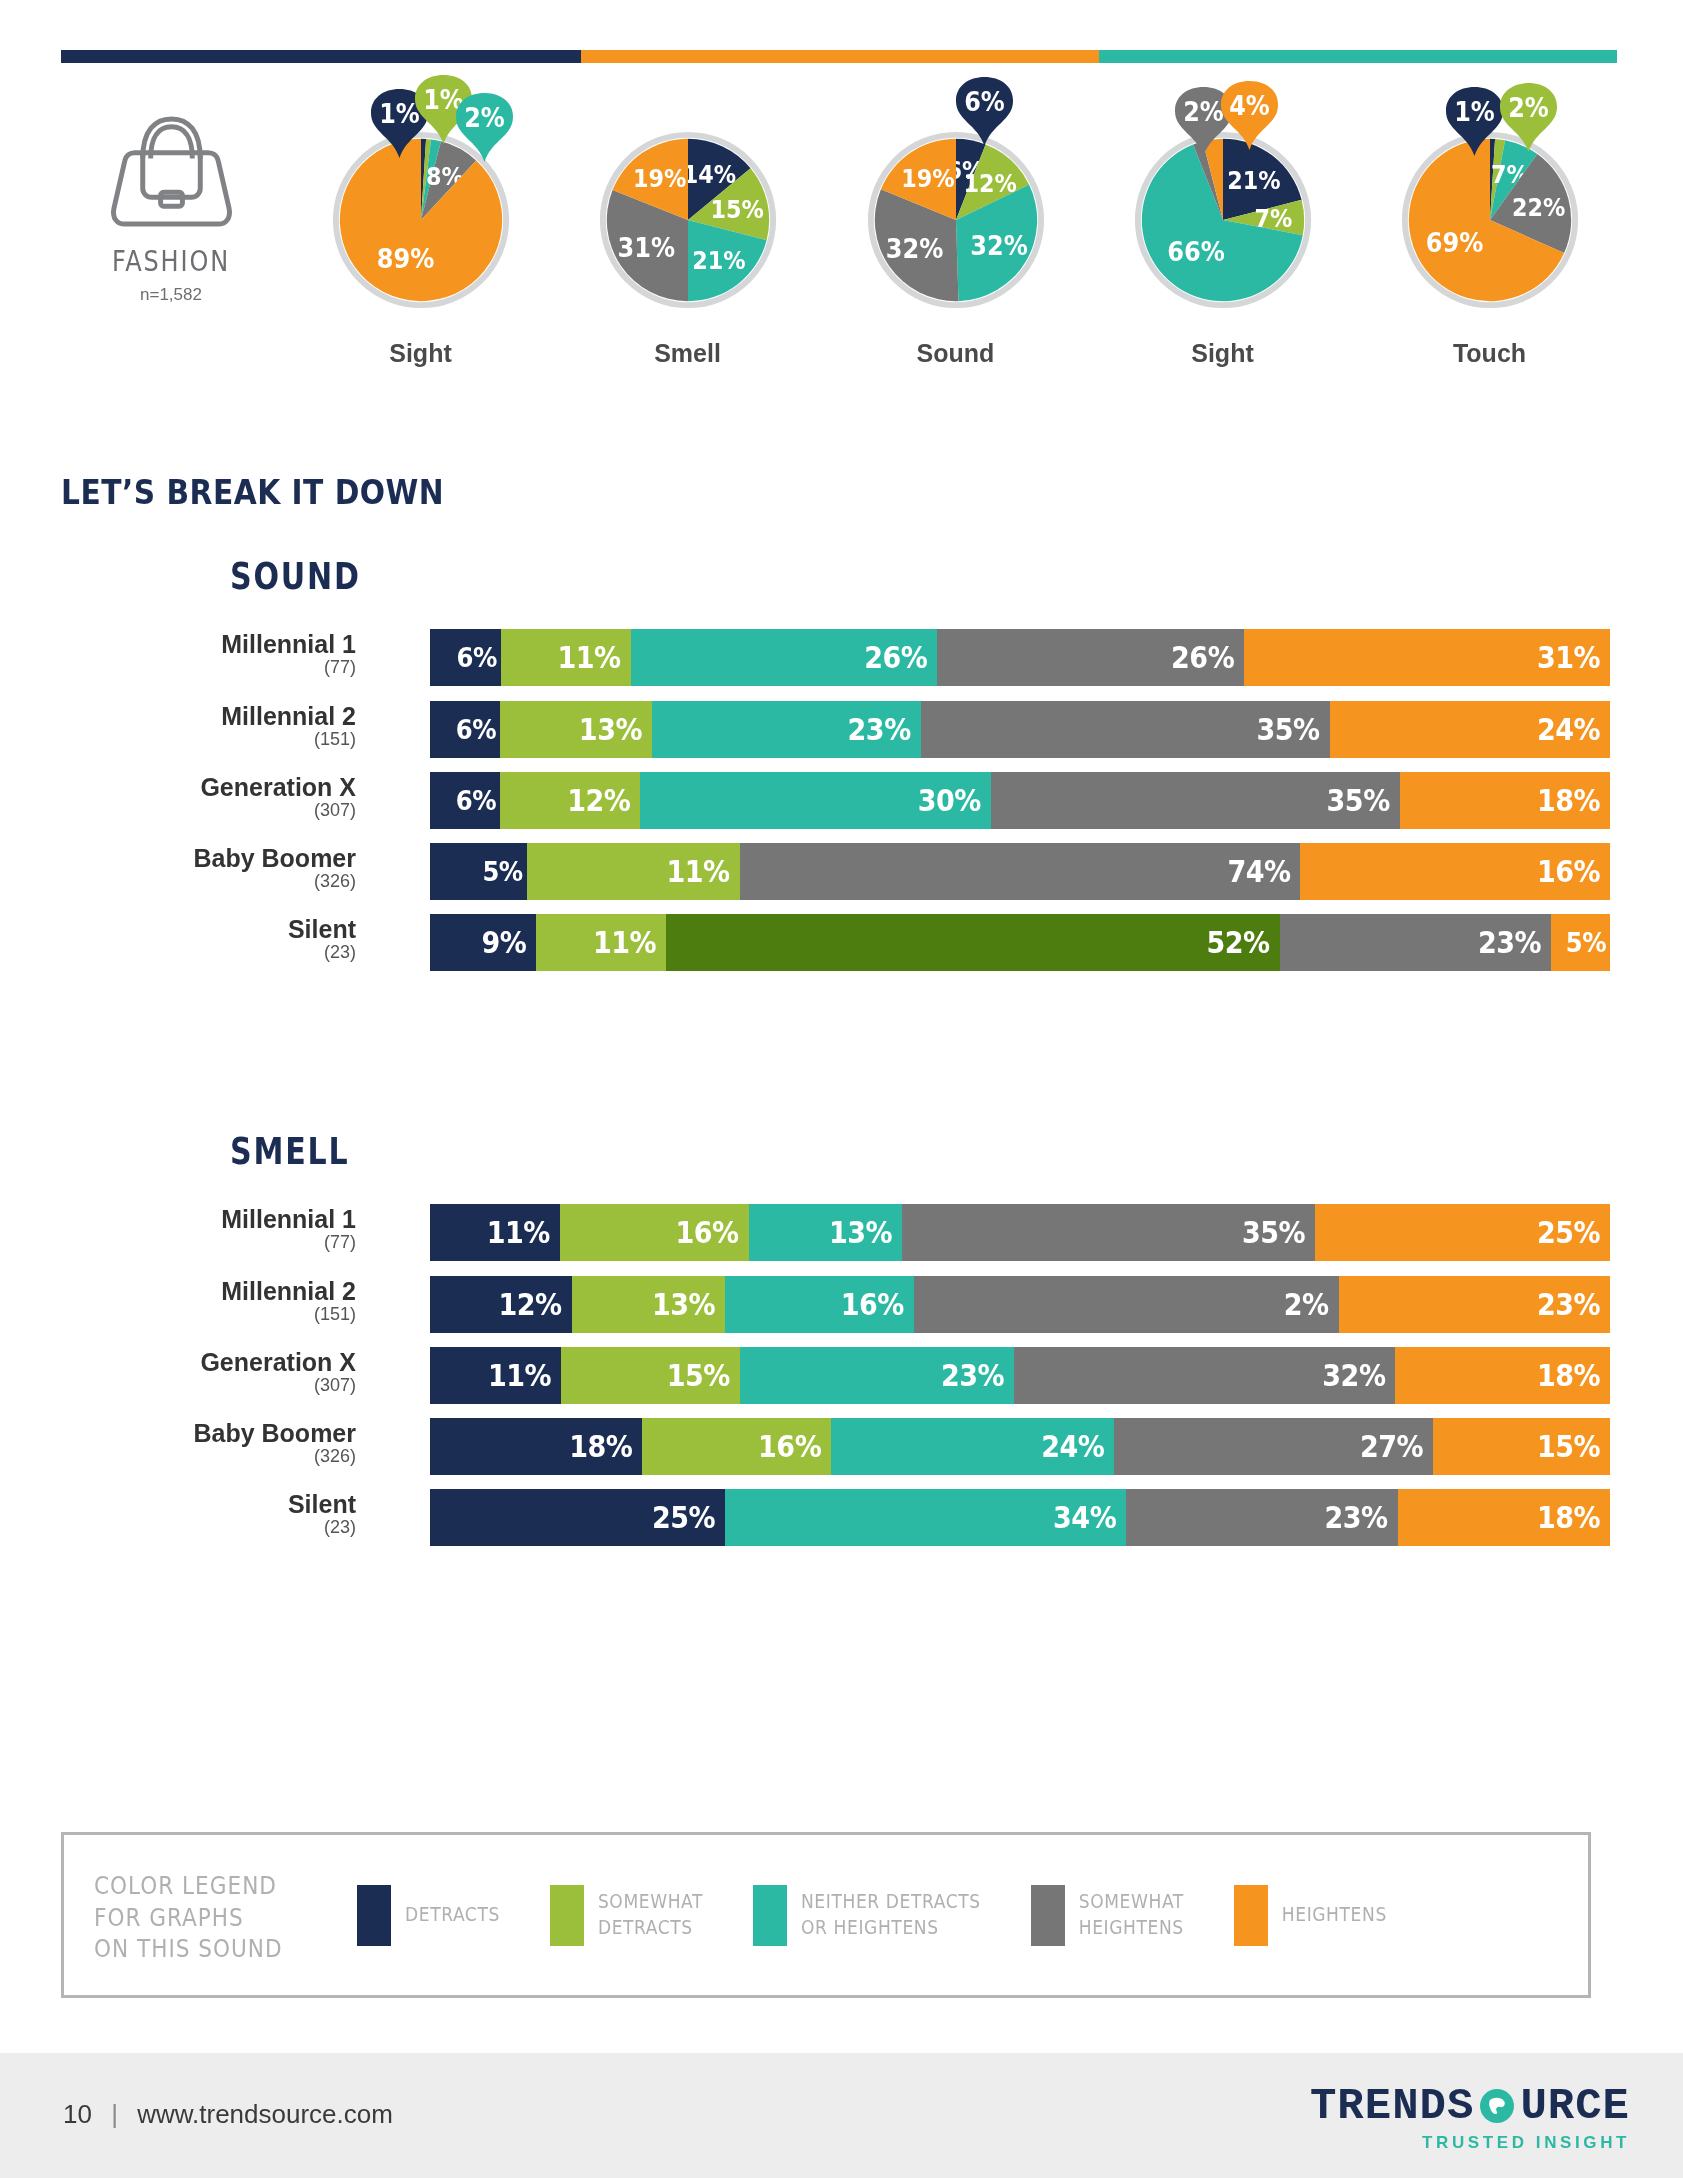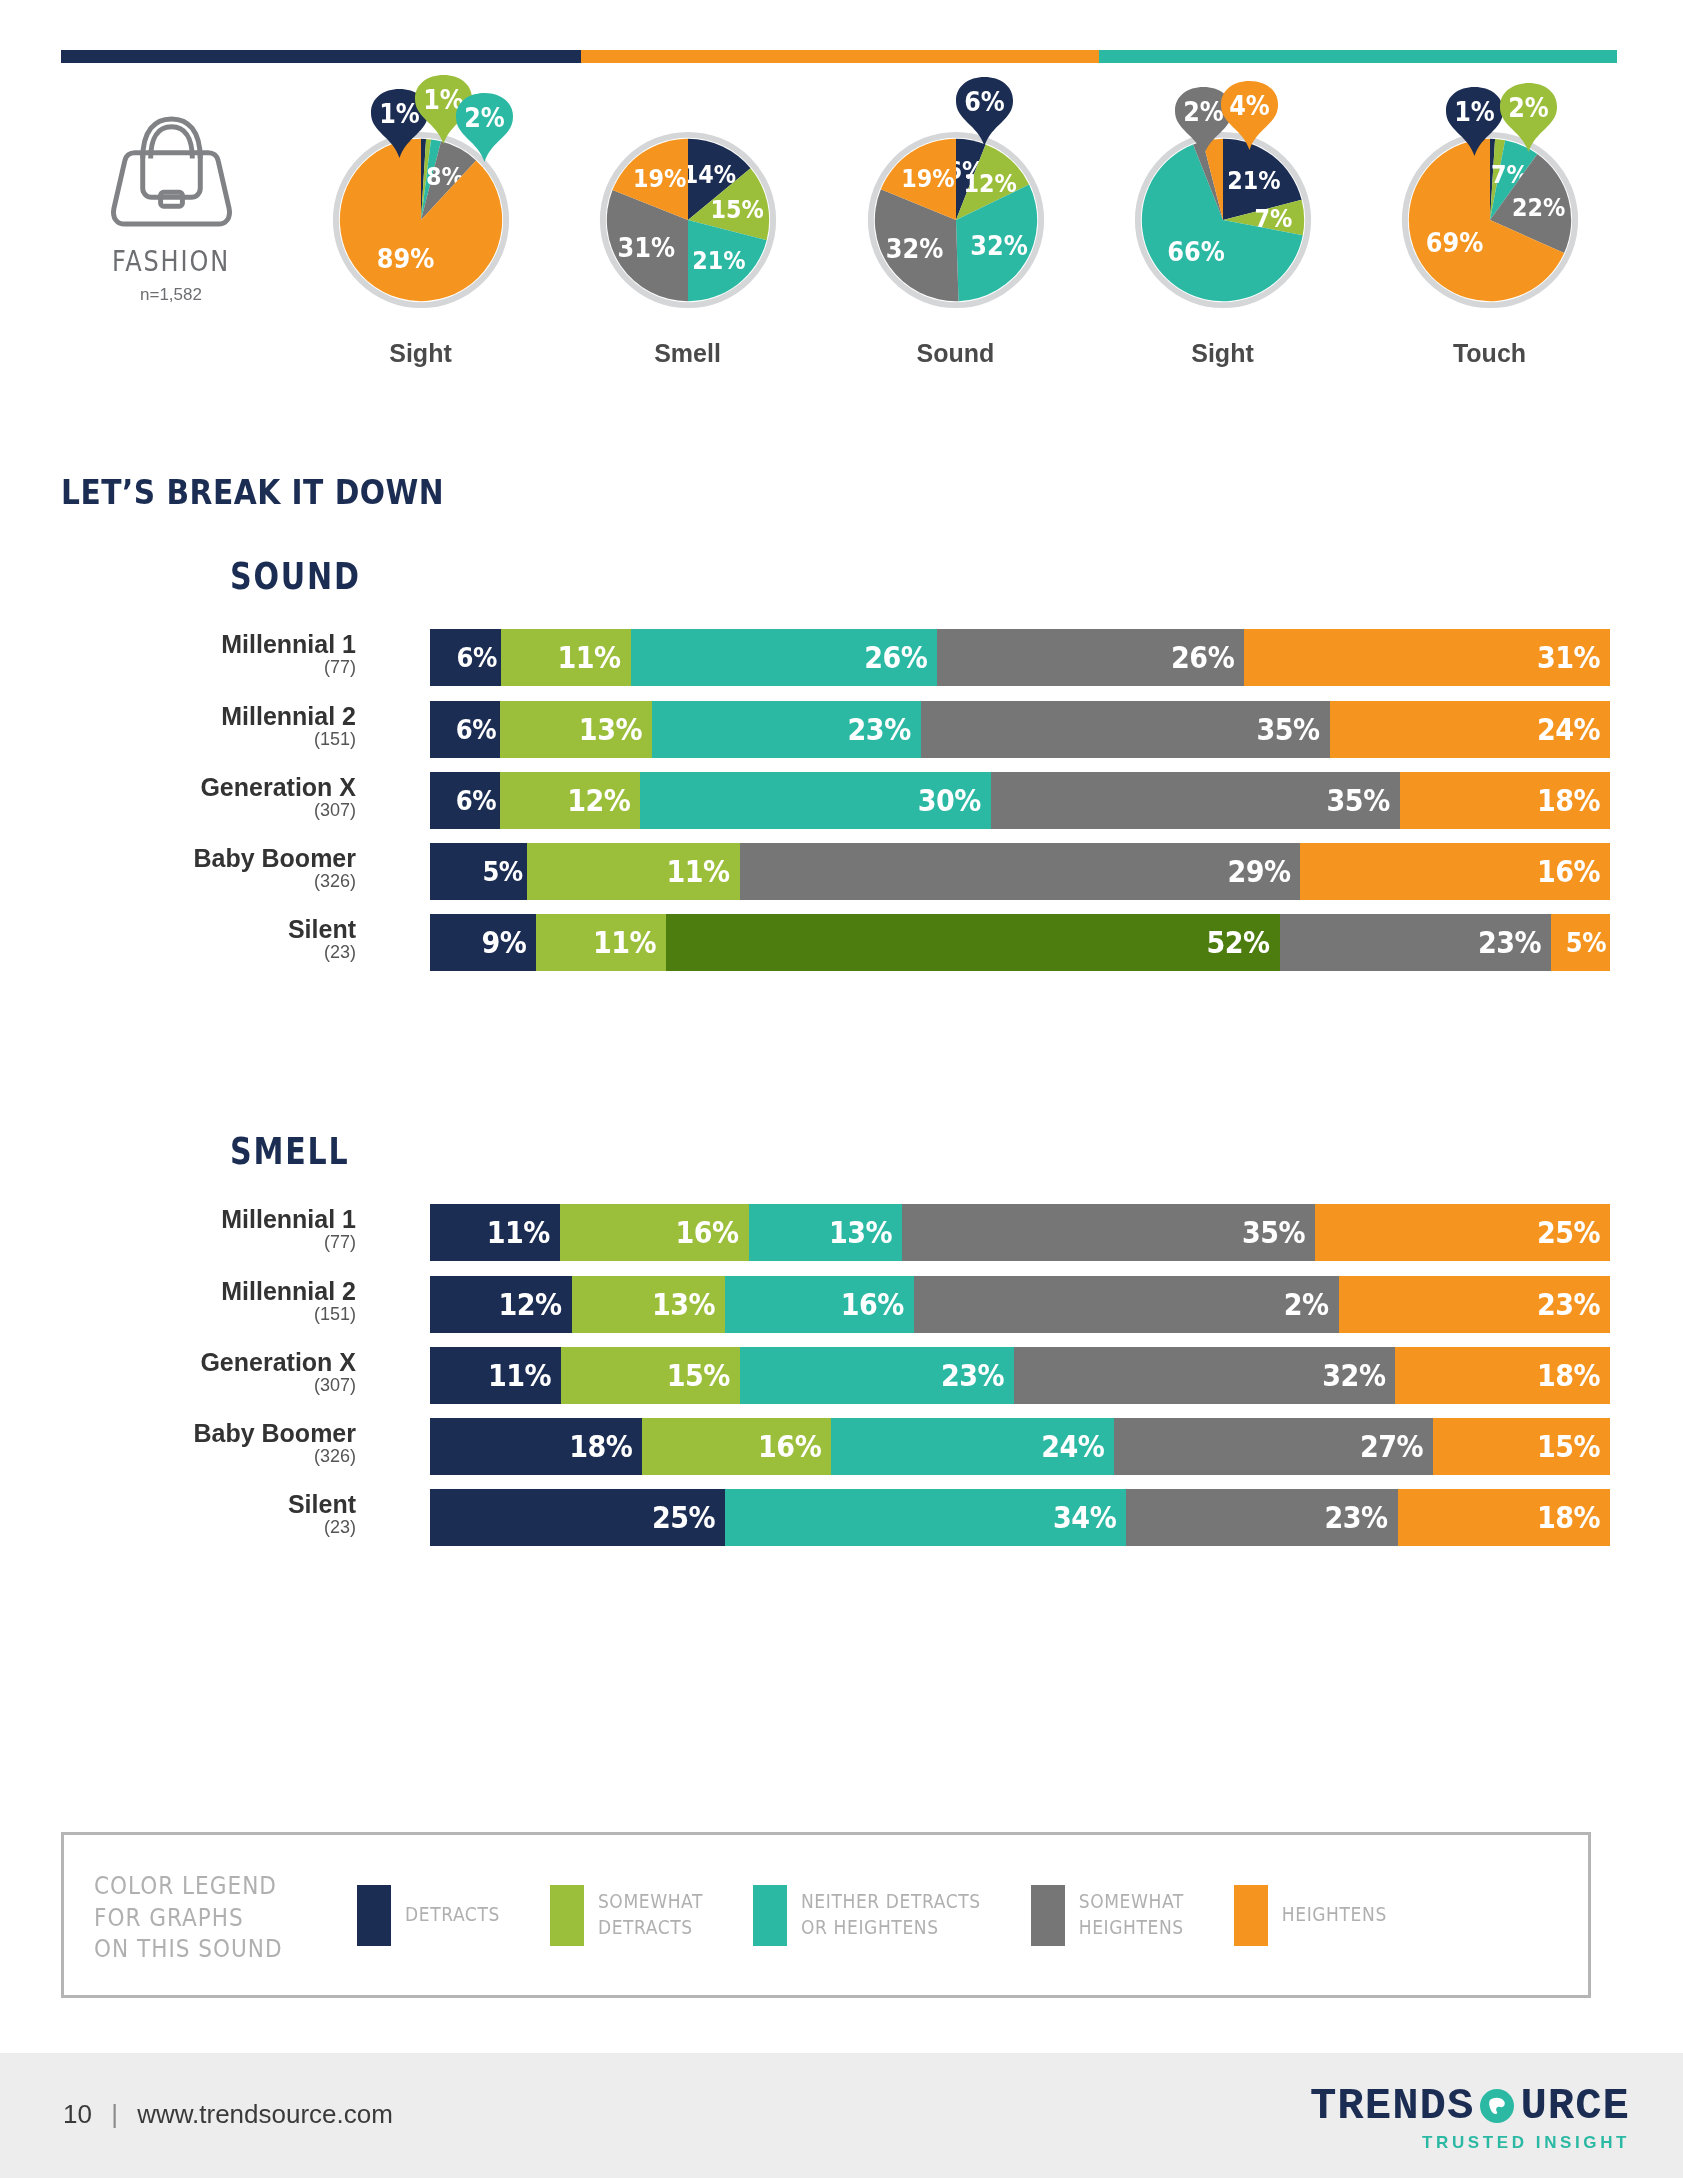--- a/index.html
+++ b/index.html
@@ -326,21 +326,21 @@
           <div class="ct">(326)</div>
         </div>
         <div class="bar">
           <div class="seg narrow" style="flex: 5 0 0px; background: rgb(27, 45, 83);">
             <span>5%</span>
           </div>
           <div class="seg" style="flex: 11 0 0px; background: rgb(156, 191, 59);">
             <span>11%</span>
           </div>
           <div class="seg" style="flex: 29 0 0px; background: rgb(118, 118, 118);">
-            <span>29%</span>
+            <span>74%</span>
           </div>
           <div class="seg" style="flex: 16 0 0px; background: rgb(245, 148, 30);">
             <span>16%</span>
           </div>
         </div>
       </div>
       <div class="row" style="top: 360px;">
         <div class="row-label">
           <div class="nm">Silent</div>
           <div class="ct">(23)</div>

